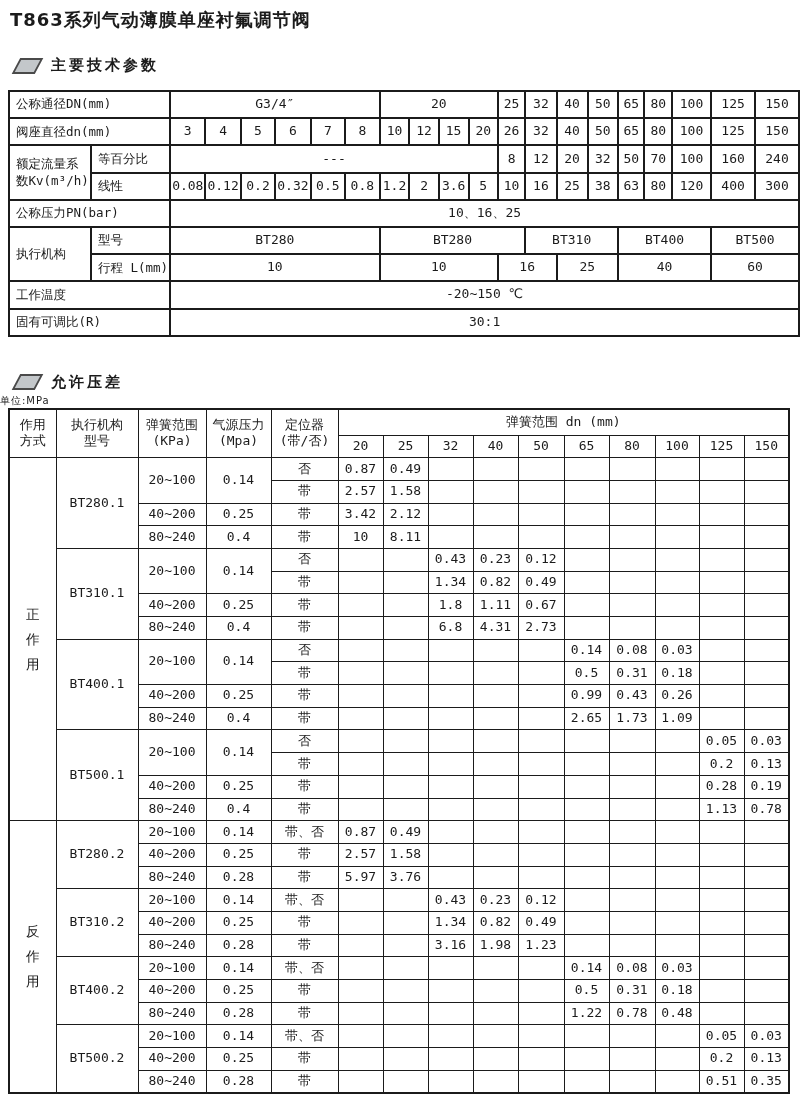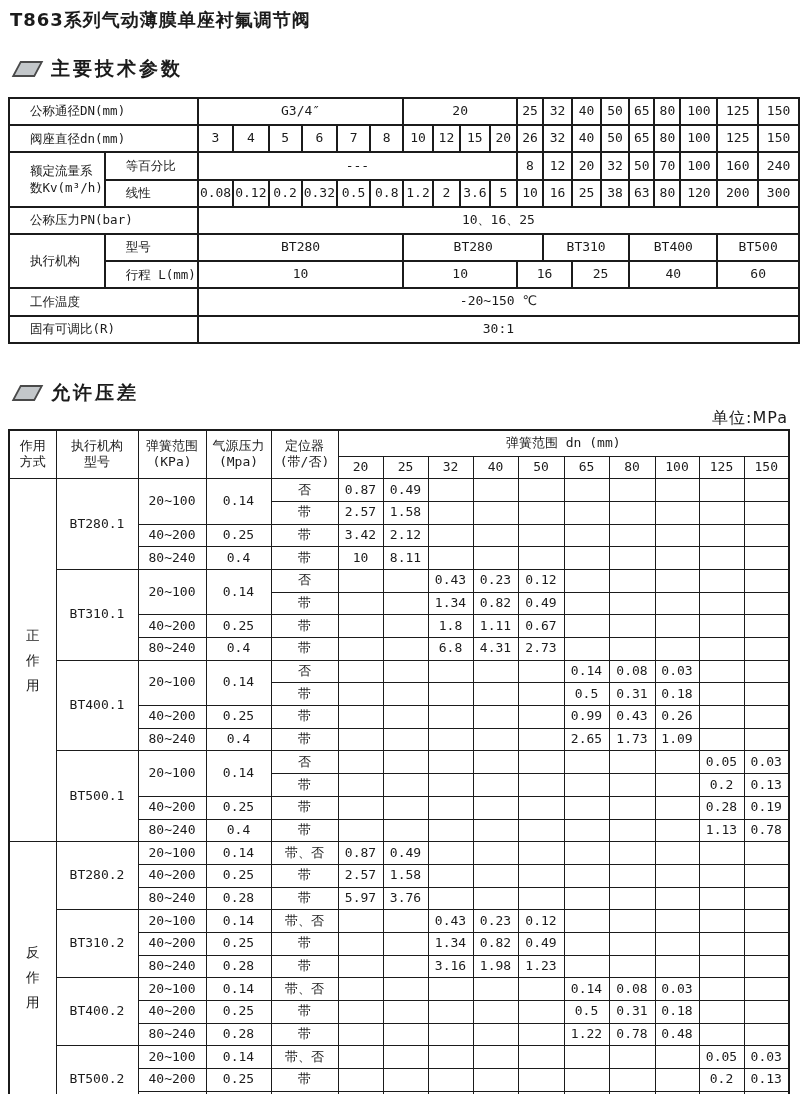--- a/index.html
+++ b/index.html
@@ -8,44 +8,44 @@
     font-family:"DejaVu Sans Mono","DejaVu Sans",monospace;
     position:relative;overflow:hidden;
   }
   .title{
     font-family:"DejaVu Sans","Liberation Sans",sans-serif;
     font-weight:bold;font-size:18px;margin:8px 0 0 10px;letter-spacing:1px;
   }
   .sec{
     display:flex;align-items:center;margin:24px 0 0 16px;
     font-family:"DejaVu Sans","Liberation Sans",sans-serif;
-    font-weight:bold;font-size:19px;letter-spacing:3px;
+    font-weight:bold;font-size:15px;letter-spacing:3px;
   }
   .sec2{margin-top:36px;}
   .pgram{
     display:inline-block;width:19px;height:12px;background:#c3c7ca;
     border:2px solid #4a4a4a;transform:skewX(-28deg);margin-right:12px;flex:0 0 auto;
   }
   .unit{
-    text-align:right;font-size:16px;margin:2px 12px 0 0;
+    font-size:10px;margin:2px 12px 0 0;
     font-family:"DejaVu Sans","Liberation Sans",sans-serif;letter-spacing:1px;
   }
   table{border-collapse:collapse;table-layout:fixed;margin-left:8px;}
   td{
     border:1px solid #1b1b1b;text-align:center;vertical-align:middle;
     white-space:pre;padding:0 1px;font-size:13px;line-height:1.3;overflow:hidden;
   }
   .t1{margin-top:15px;border:2px solid #1b1b1b;}
   .t1 td{border-width:2px;}
   .t1 tr{height:27.2px;}
   .t2{margin-top:0;border:2px solid #1b1b1b;}
   .t2 tr{height:22.7px;}
   .t2 tr:first-child{height:27px;}
   .t2 tr:nth-child(2){height:22px;}
-  td.lbl{text-align:left;padding-left:20px;font-size:12.5px;}
+  td.lbl{text-align:left;padding-left:6px;font-size:12.5px;}
   td.vert{line-height:1.85;font-size:13.5px;}
 </style>
 </head>
 <body>
 
 <h1 class="title">T863系列气动薄膜单座衬氟调节阀</h1>
 
 <div class="sec">
   <span class="pgram"></span>
   <span>主要技术参数</span>
@@ -139,21 +139,21 @@
         <td>2</td>
         <td>3.6</td>
         <td>5</td>
         <td>10</td>
         <td>16</td>
         <td>25</td>
         <td>38</td>
         <td>63</td>
         <td>80</td>
         <td>120</td>
-        <td>200</td>
+        <td>400</td>
         <td>300</td>
       </tr>
       <tr>
         <td colspan="2" class="lbl">公称压力PN(bar)</td>
         <td colspan="19">10、16、25</td>
       </tr>
       <tr>
         <td rowspan="2" class="lbl">执行机构</td>
         <td class="lbl">型号</td>
         <td colspan="6">BT280</td>

